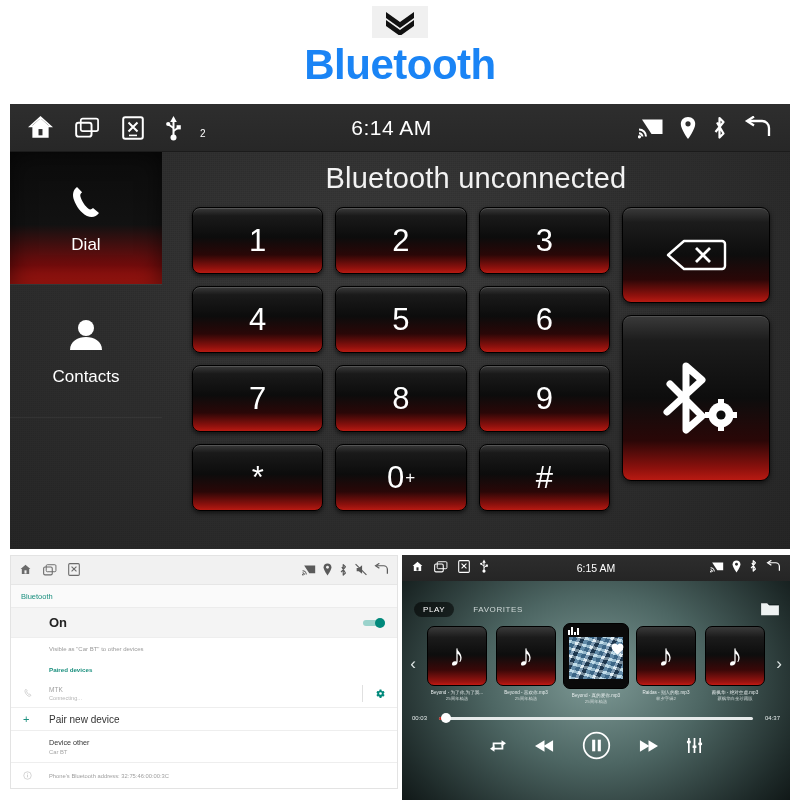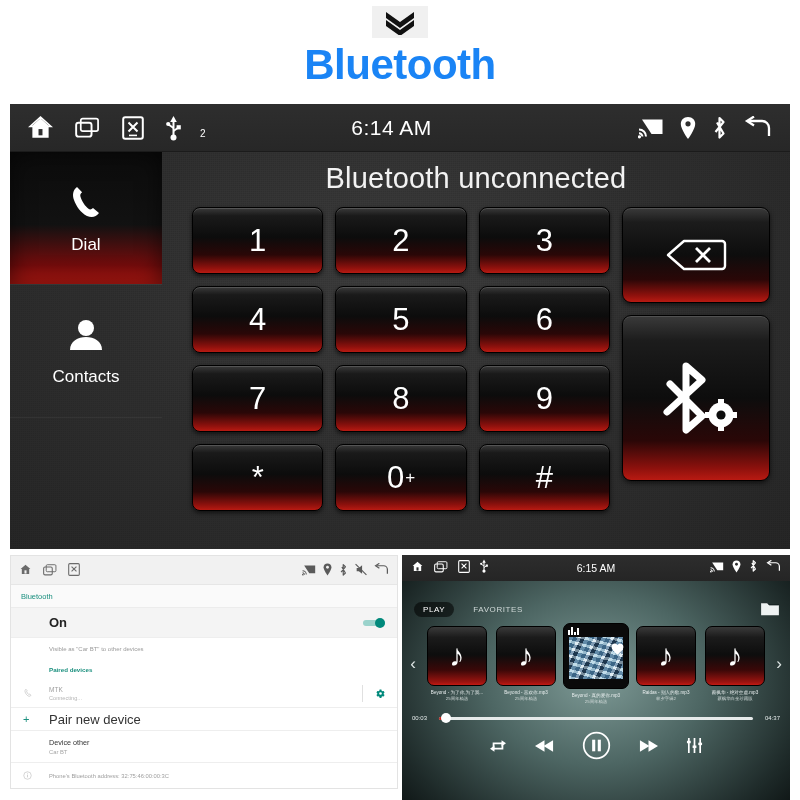--- a/index.html
+++ b/index.html
@@ -168,21 +168,21 @@
   #row-paired { height: 19px; color:#1a8f7e; font-size:6.2px; font-weight:bold; padding-left:38px; border-bottom:none;}
   #row-device { height: 29px; }
   #row-device .ico { width:26px; color:#bdbdbd; display:flex; align-items:center; }
   #row-device .txt { display:flex; flex-direction:column; gap:2px; }
   #row-device .dn { font-size:6.5px; color:#9e9e9e; }
   #row-device .ds { font-size:5.6px; color:#b5b5b5; }
   #row-device .divider { margin-left:auto; width:1px; height:17px; background:#e0e0e0; margin-right:13px; }
   #row-device .gear { color:#00897b; display:flex; align-items:center; }
   #row-pair { height: 23px; }
   #row-pair .plus { width:26px; color:#1a8f7e; font-size:11px; display:flex; align-items:center; }
-  #row-pair .txt { font-size:13px; color:#333; }
+  #row-pair .txt { font-size:10px; color:#333; }
   #row-name { height: 32px; padding-left: 38px; flex-direction: column; align-items: flex-start; justify-content: center; gap: 2px; }
   #row-name .nm { font-size:7.2px; color:#333; }
   #row-name .val { font-size:5.8px; color:#a5a5a5; }
   #row-addr { height: 25px; border-bottom:none; }
   #row-addr .ico { width:26px; color:#c2c2c2; display:flex; align-items:center; }
   #row-addr .txt { font-size:5.8px; color:#9e9e9e; }
 
   
   #music-panel {
     width: 388px; height: 276px; margin-left: 4px;

